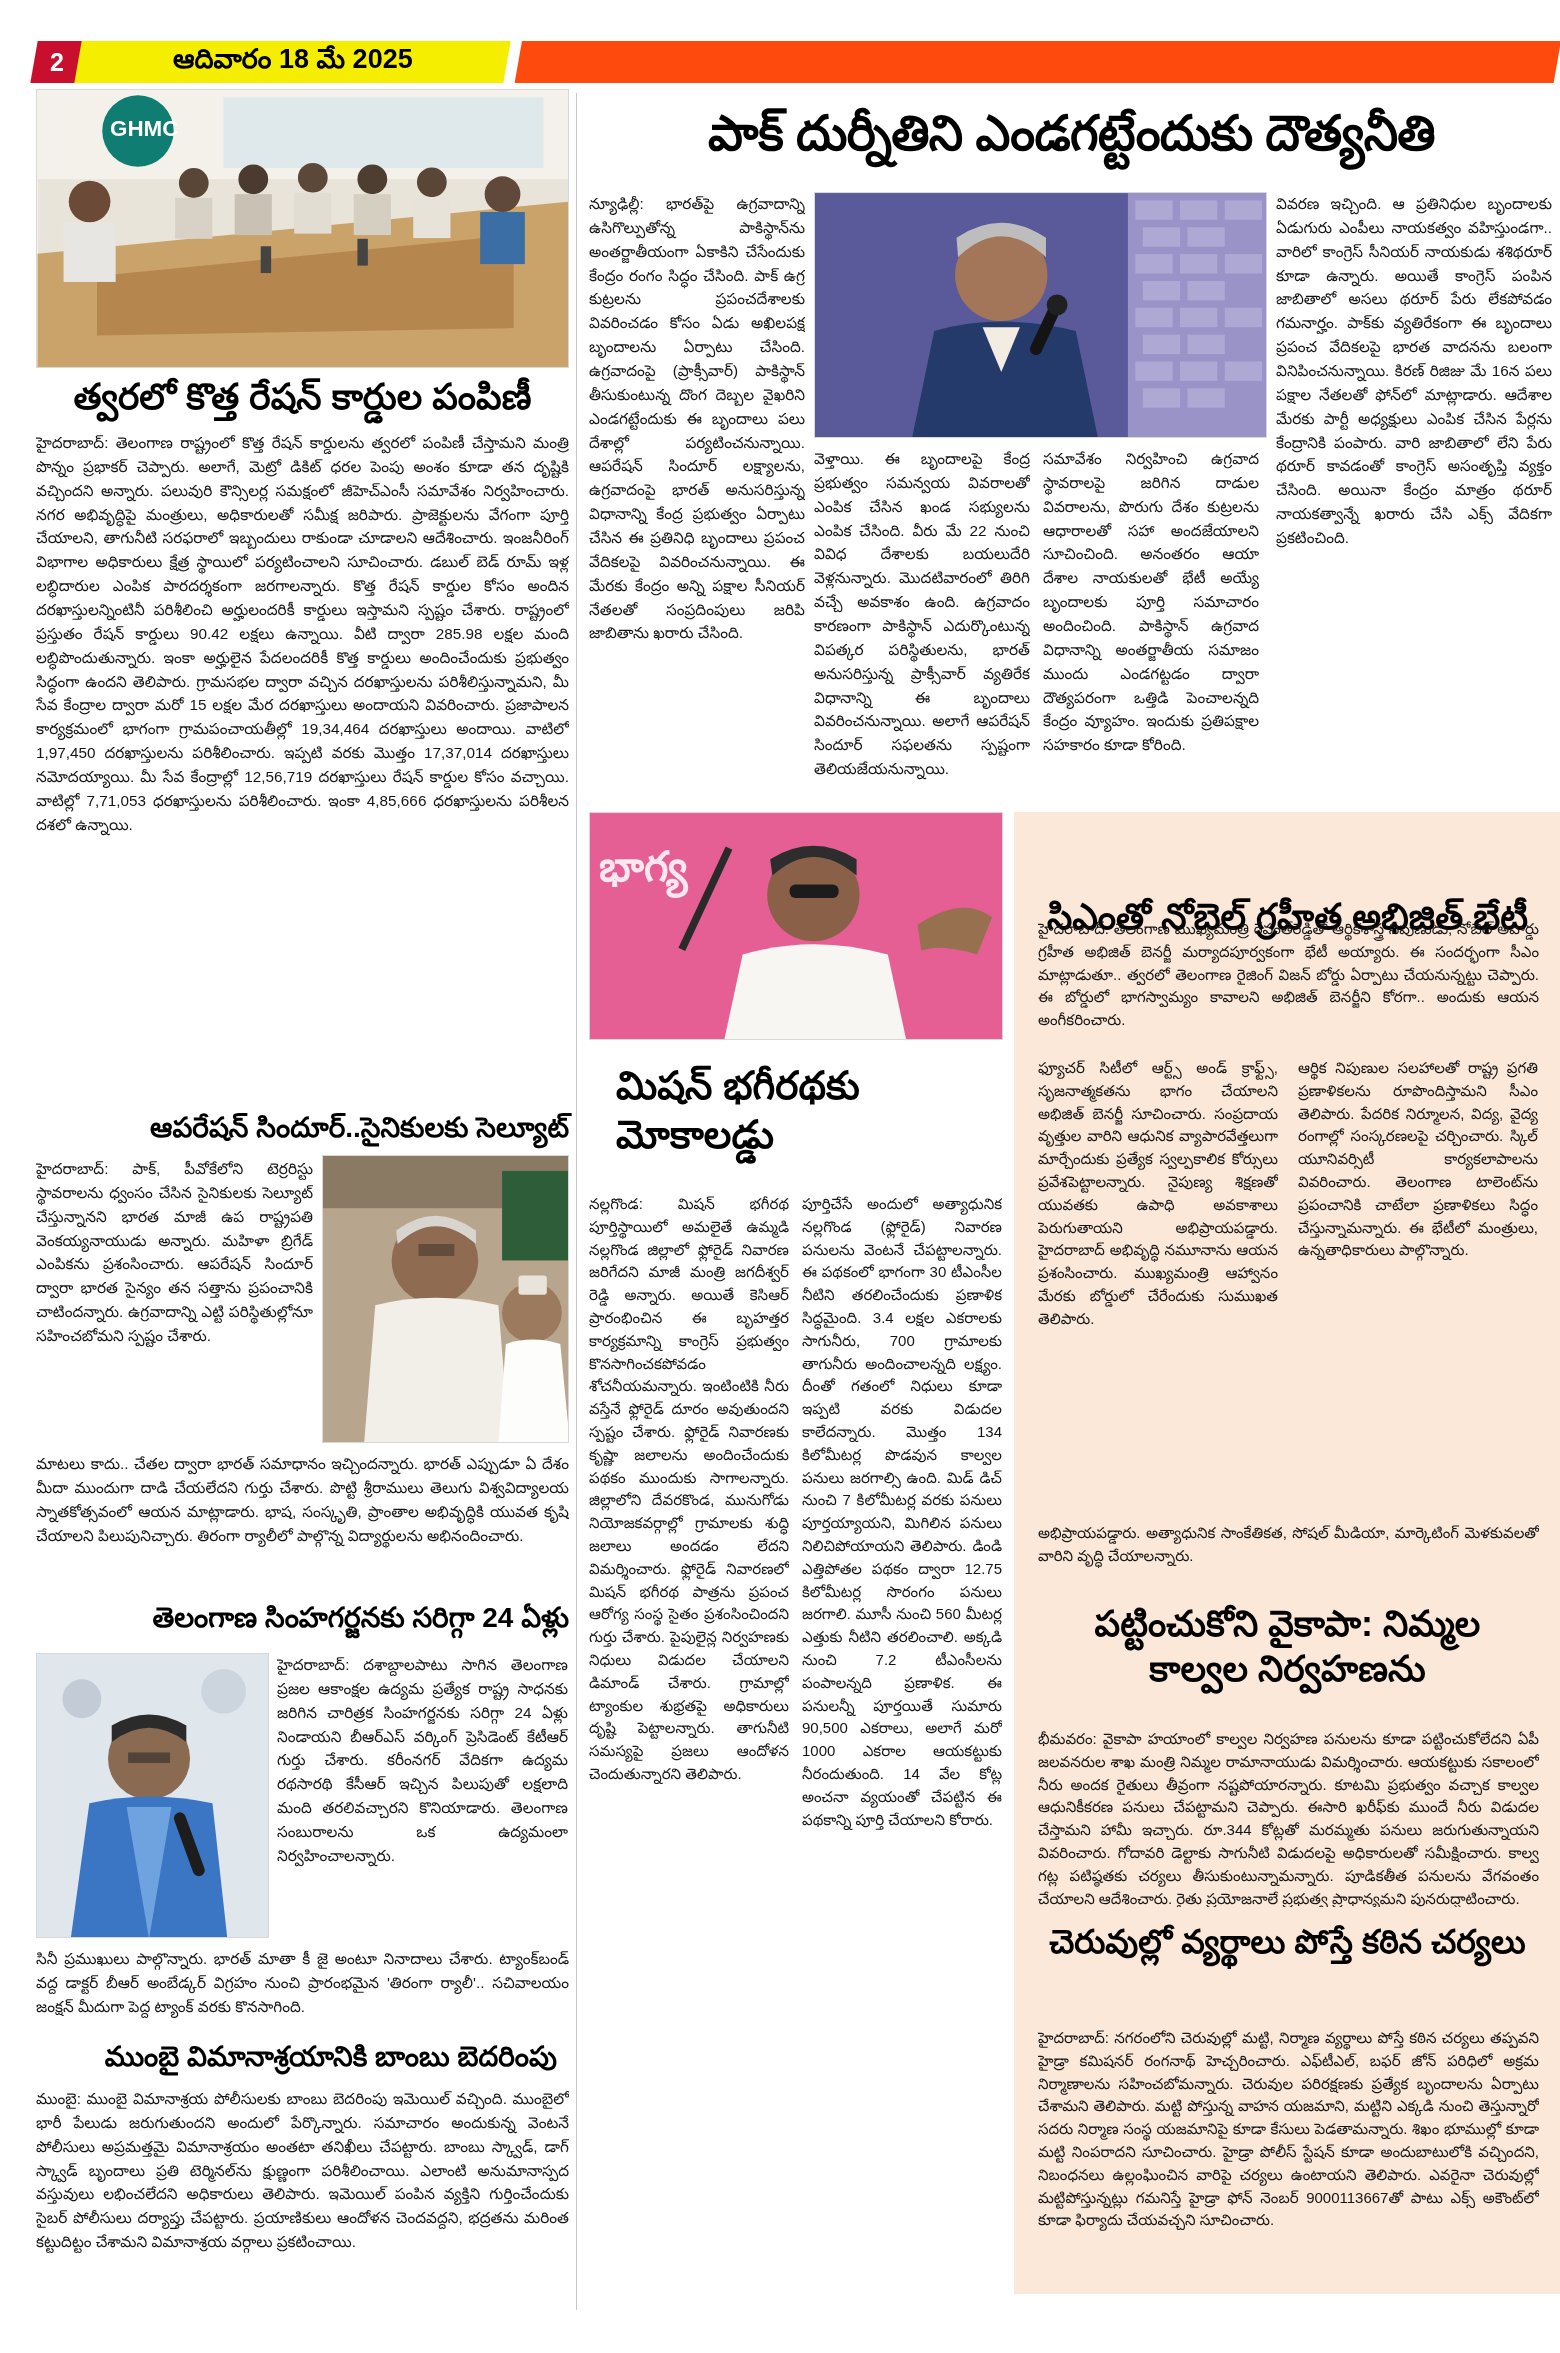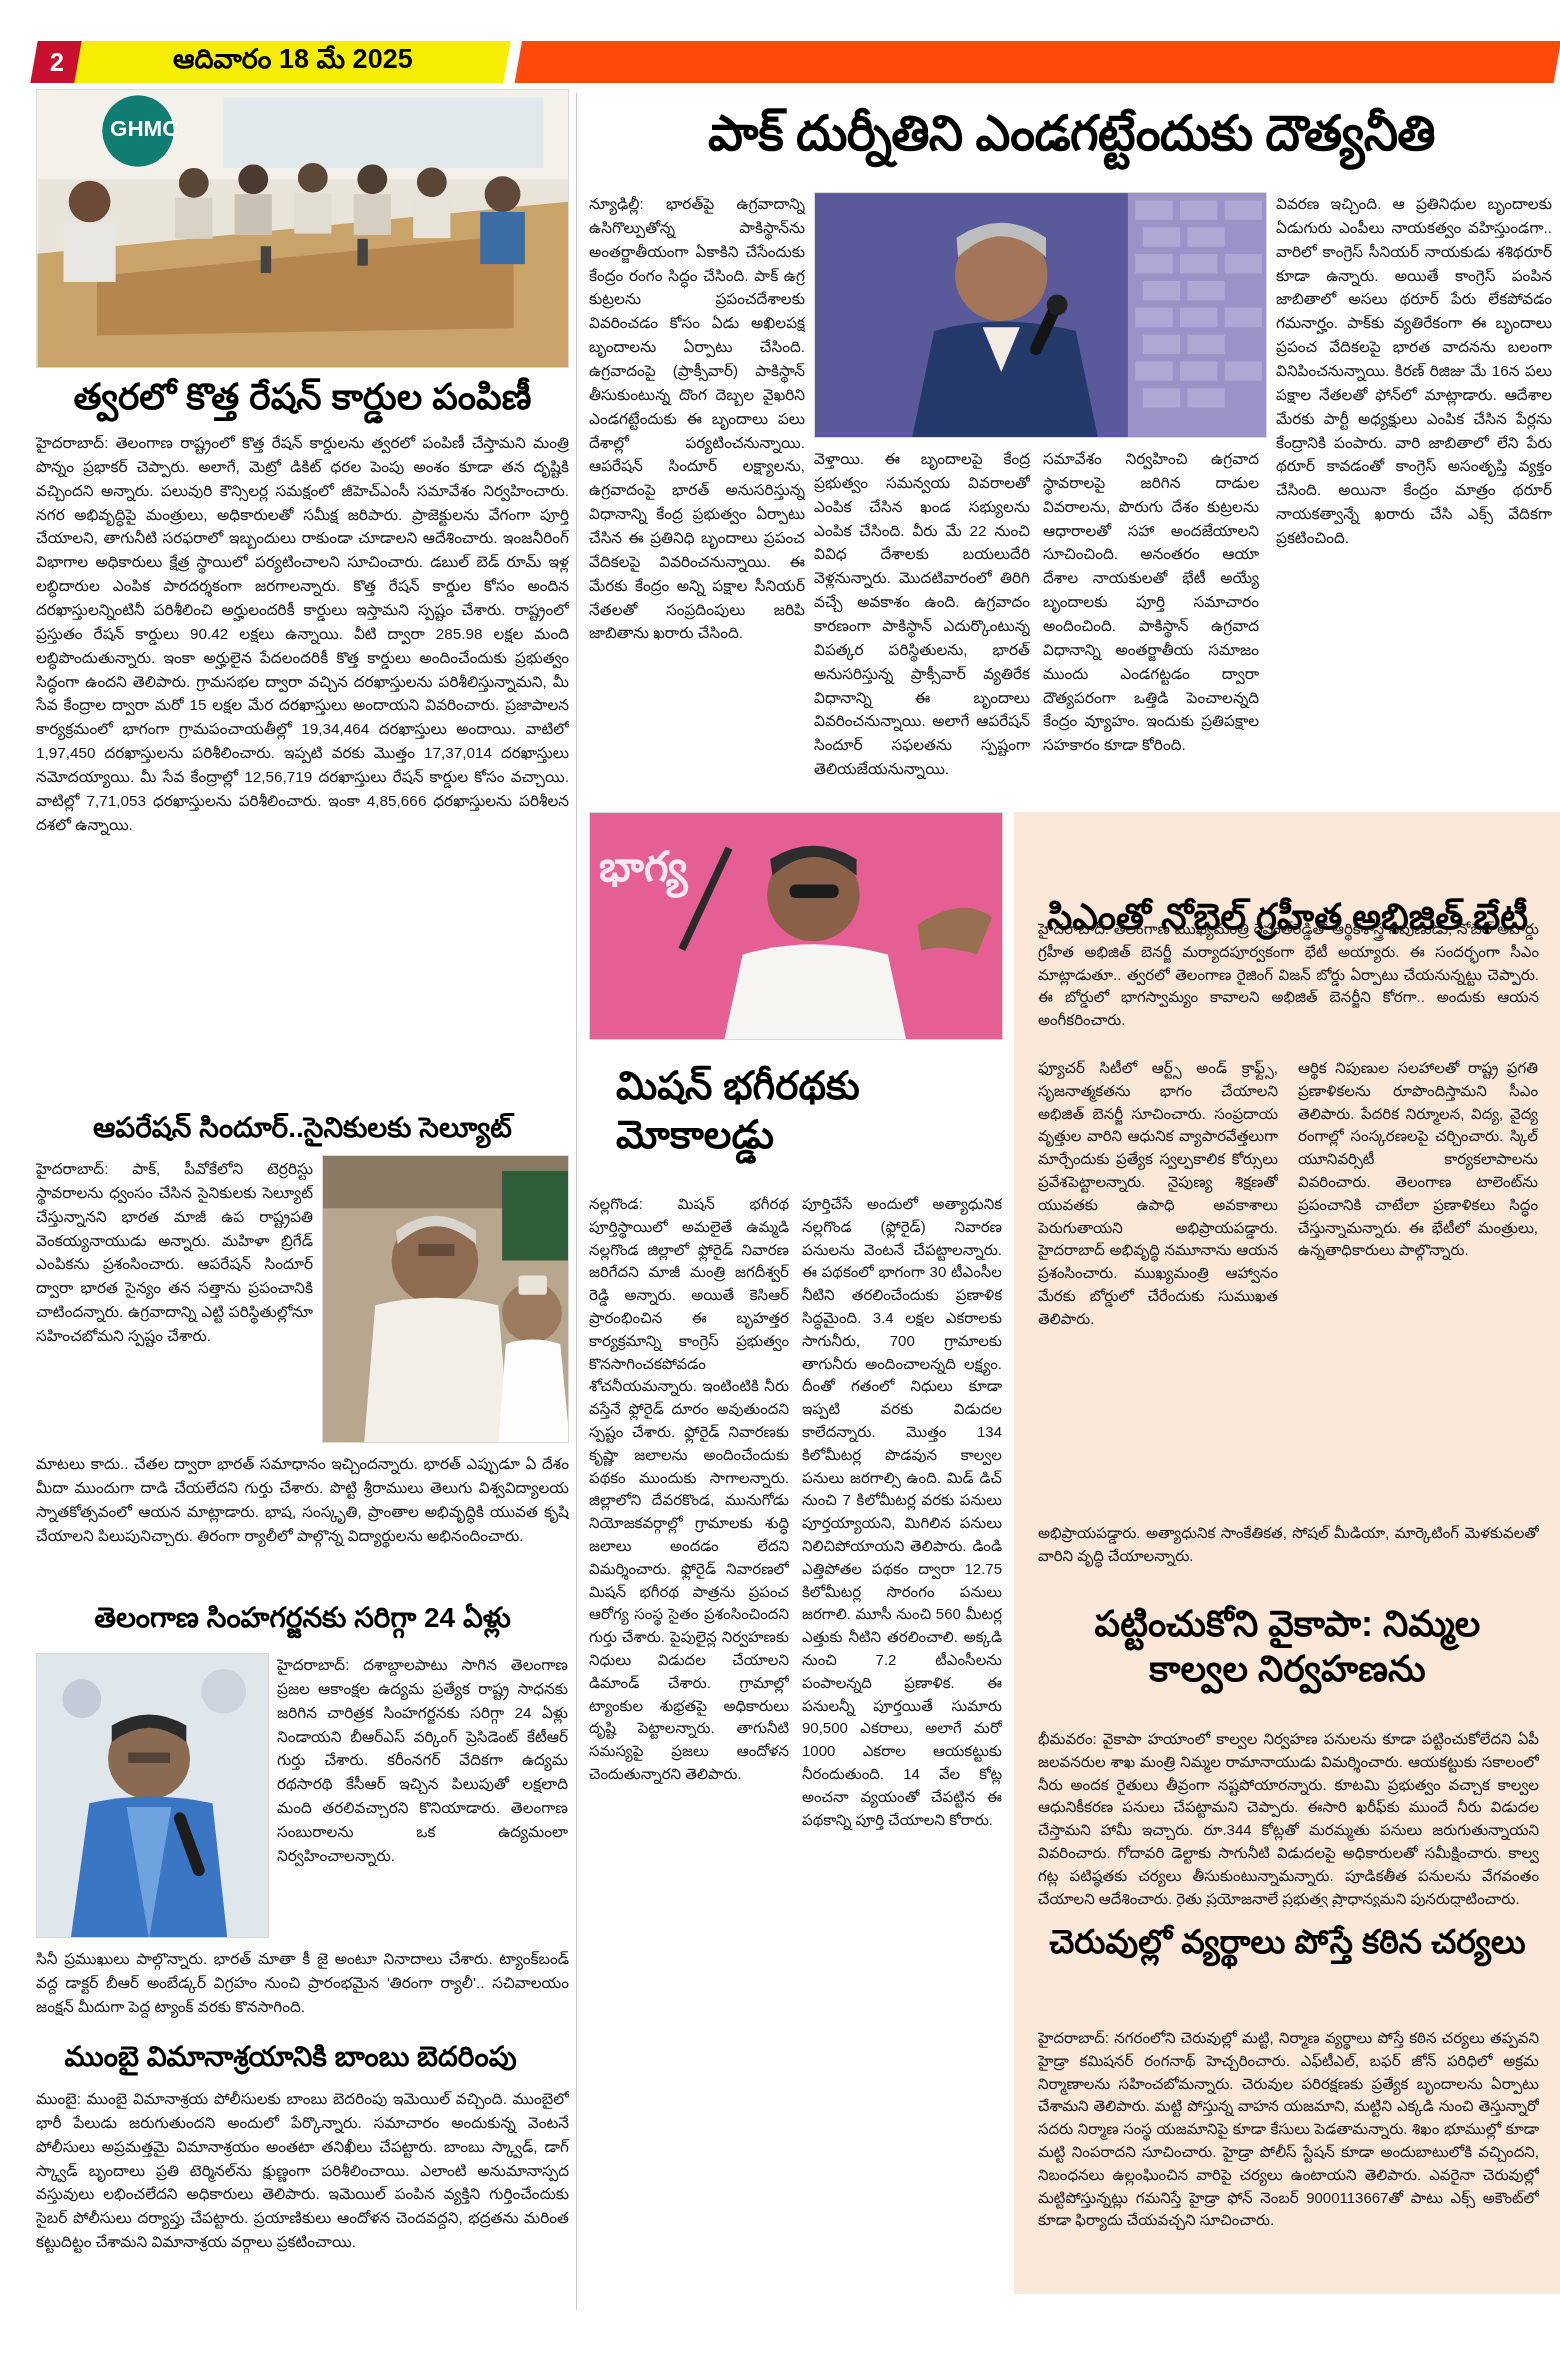--- a/index.html
+++ b/index.html
@@ -11,21 +11,21 @@
      transform:skewX(-10deg);display:flex;align-items:center;justify-content:center;}
   .pagenum span{color:#fff;font-size:25px;font-weight:bold;transform:skewX(10deg);}
   .datebar{left:78px;top:41px;width:429px;height:42px;background:#f6ee00;
      transform:skewX(-10deg);display:flex;align-items:center;justify-content:center;}
   .datebar span{color:#000;font-size:27px;font-weight:bold;transform:skewX(10deg);}
   .orangebar{left:522px;top:41px;width:1039px;height:42px;background:#ff4a0e;
      transform:skewX(-10deg);transform-origin:left top;}
   
   .h-xl{font-weight:800;font-size:49px;line-height:1.12;color:#000;text-align:center;letter-spacing:-0.7px;}
   .h-lg{font-weight:800;font-size:36px;color:#000;text-align:center;}
-  .h-md{font-weight:800;font-size:28px;color:#000;text-align:center;}
+  .h-md{font-weight:800;font-size:28px;color:#000;text-align:right;}
   .h-2line{font-weight:800;font-size:39px;line-height:1.25;color:#000;text-align:center;}
   
   .copy{font-size:15.3px;line-height:1.56;text-align:justify;color:#141414;overflow:hidden;}
   .copy-sm{font-size:15px;line-height:1.52;text-align:justify;color:#141414;overflow:hidden;}
   .rule-v{width:0.7px;background:#c9c9c9;}
   
   .peach{background:#fbe8d8;}
   
   .photo{overflow:hidden;border:0.7px solid #d8d8d8;box-sizing:border-box;}
   .ph-label{position:absolute;color:#ffffff;font-weight:bold;}

